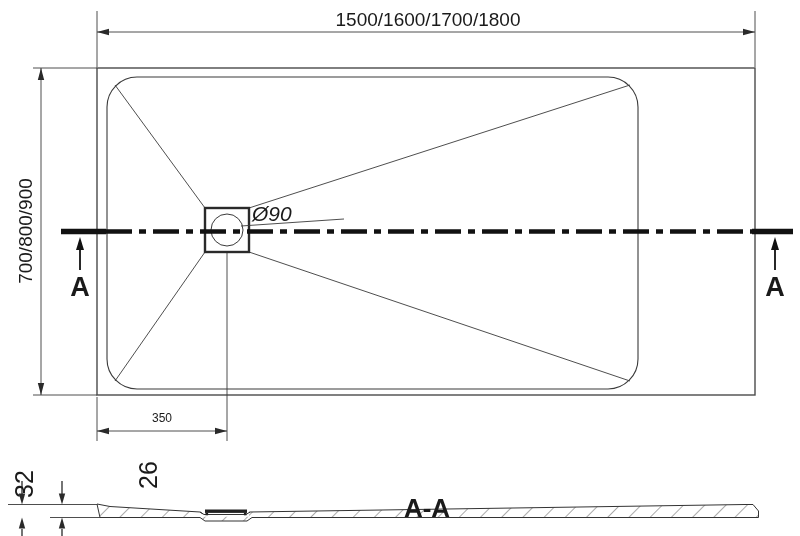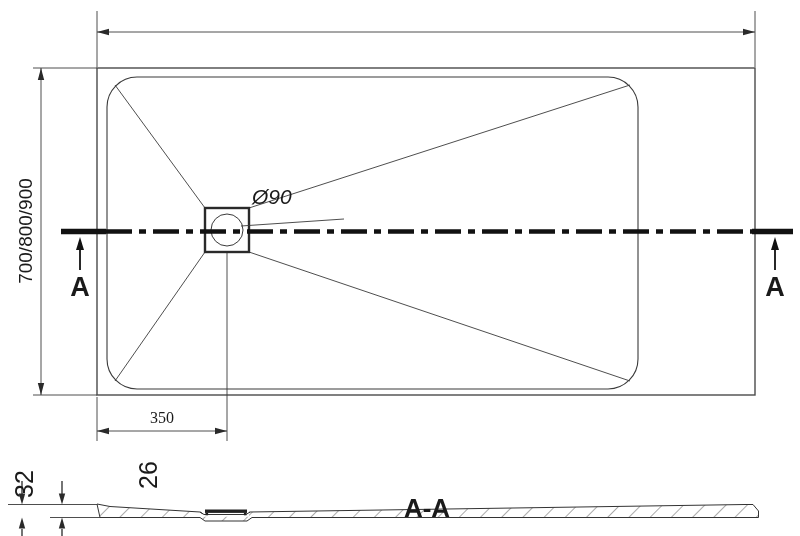--- a/index.html
+++ b/index.html
@@ -5,21 +5,21 @@
   html,body{margin:0;padding:0;background:#fff;}
   .canvas{
     position:relative;width:800px;height:536px;background:#ffffff;overflow:hidden;
     font-family:"Liberation Sans", sans-serif;color:#1a1a1a;
   }
   .canvas svg{position:absolute;left:0;top:0;}
   .lbl{position:absolute;white-space:nowrap;color:#1a1a1a;line-height:1;}
   .lbl.center{transform:translate(-50%,-50%);}
   .lbl.rot{transform:translate(-50%,-50%) rotate(-90deg);}
   .dim{font-size:19px;}
-  .dim-sm{font-size:16px;font-family:Liberation Serif, serif;}
+  .dim-sm{font-size:12px;}
   .drain{font-size:21px;font-style:italic;}
   .marker{font-size:27px;font-weight:600;}
   .sec-title{font-size:26px;font-weight:600;}
   .thick-dim{font-size:25px;}
 </style>
 </head>
 <body>
 
 <div class="canvas">
 
@@ -116,22 +116,23 @@
       <line x1="22" y1="529" x2="22" y2="540"></line>
       <polygon points="22,517.5 18.8,528.5 25.2,528.5" fill="#2a2a2a" stroke="none"></polygon>
 
       <line x1="62" y1="481" x2="62" y2="494"></line>
       <polygon points="62,504.5 58.8,493.5 65.2,493.5" fill="#2a2a2a" stroke="none"></polygon>
       <line x1="62" y1="529" x2="62" y2="540"></line>
       <polygon points="62,517.5 58.8,528.5 65.2,528.5" fill="#2a2a2a" stroke="none"></polygon>
     </g>
   </svg>
 
+  <div class="lbl center dim" style="left:428px;top:19px;">1500/1600/1700/1800</div>
   <div class="lbl rot dim" style="left:25px;top:231px;">700/800/900</div>
-  <div class="lbl drain" style="left:252px;top:186px;">Ø90</div>
+  <div class="lbl drain" style="left:252px;top:203px;">Ø90</div>
   <div class="lbl center dim-sm" style="left:162px;top:418px;">350</div>
   <div class="lbl center marker" style="left:80px;top:287px;">A</div>
   <div class="lbl center marker" style="left:775px;top:287px;">A</div>
   <div class="lbl center sec-title" style="left:427px;top:466px;margin-top:42px;">A-A</div>
   <div class="lbl rot thick-dim" style="left:24px;top:484px;">32</div>
   <div class="lbl rot thick-dim" style="left:148px;top:475px;">26</div>
 
 </div>
 
 </body></html>

